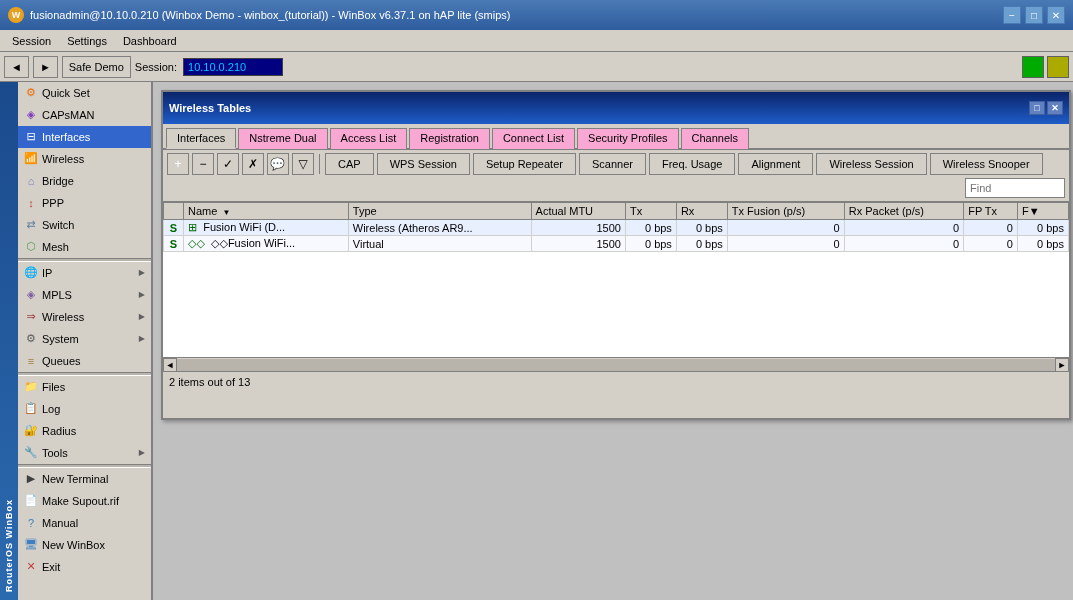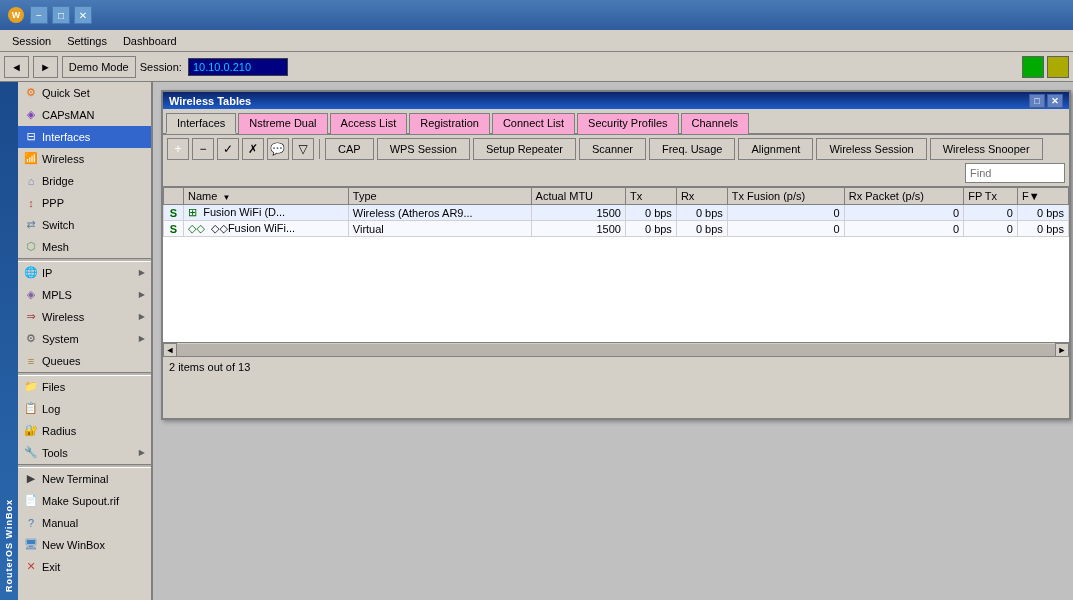--- a/index.html
+++ b/index.html
@@ -179,21 +179,21 @@
     
     .wt-window {
       background: #d4d0c8;
       border: 2px solid #808080;
       box-shadow: 2px 2px 4px rgba(0,0,0,0.3);
       width: 910px;
       height: 330px;
       position: relative;
     }
     .wt-title-bar {
-      height: 17px;
+      height: 32px;
       background: linear-gradient(to bottom, #0a246a, #1e5cc8);
       display: flex;
       align-items: center;
       padding: 0 6px;
       color: white;
       font-size: 11px;
       font-weight: bold;
     }
     .wt-title-controls {
       margin-left: auto;
@@ -396,37 +396,38 @@
       font-weight: bold;
       letter-spacing: 1px;
       white-space: nowrap;
     }
   </style>
 </head>
 <body>
 
 <div class="title-bar">
   <div class="title-bar-icon">W</div>
+  <span class="title-bar-title">fusionadmin@10.10.0.210 (Winbox Demo - winbox_(tutorial)) - WinBox v6.37.1 on hAP lite (smips)</span>
   <div class="title-bar-controls">
     <div class="title-btn">−</div>
     <div class="title-btn">□</div>
     <div class="title-btn">✕</div>
   </div>
 </div>
 
 <div class="menu-bar">
   <div class="menu-item">Session</div>
   <div class="menu-item">Settings</div>
   <div class="menu-item">Dashboard</div>
 </div>
 
 <div class="toolbar">
   <div class="toolbar-btn">◄</div>
   <div class="toolbar-btn">►</div>
-  <div class="toolbar-btn">Demo Mode</div>
+  <div class="toolbar-btn">Safe Demo</div>
   <span class="session-label">Session:</span>
   <input class="session-input" value="10.10.0.210" readonly="" style="">
   <div class="safe-mode-indicator">
     <div class="indicator-box indicator-green"></div>
     <div class="indicator-box indicator-yellow"></div>
   </div>
 </div>
 
 <div class="winbox-brand-left">
   <span class="brand-text">RouterOS WinBox</span>

